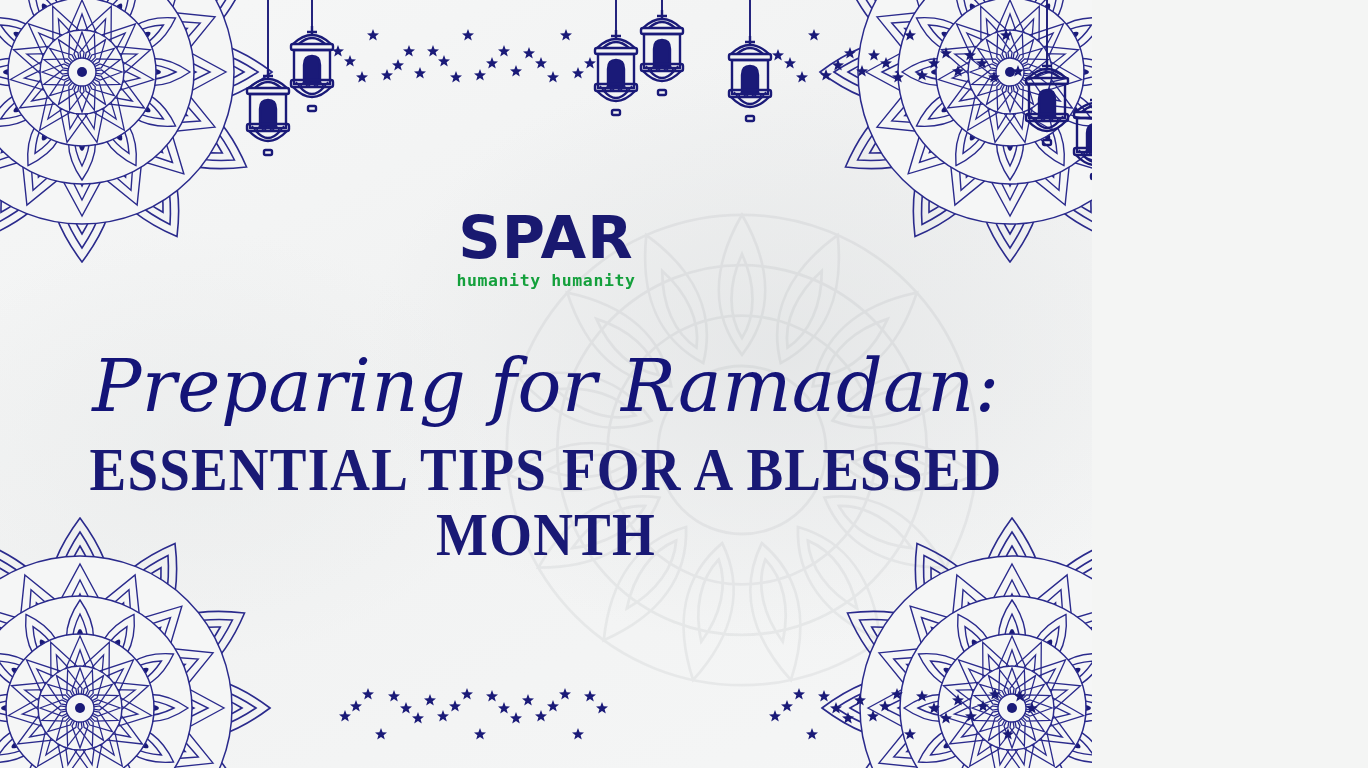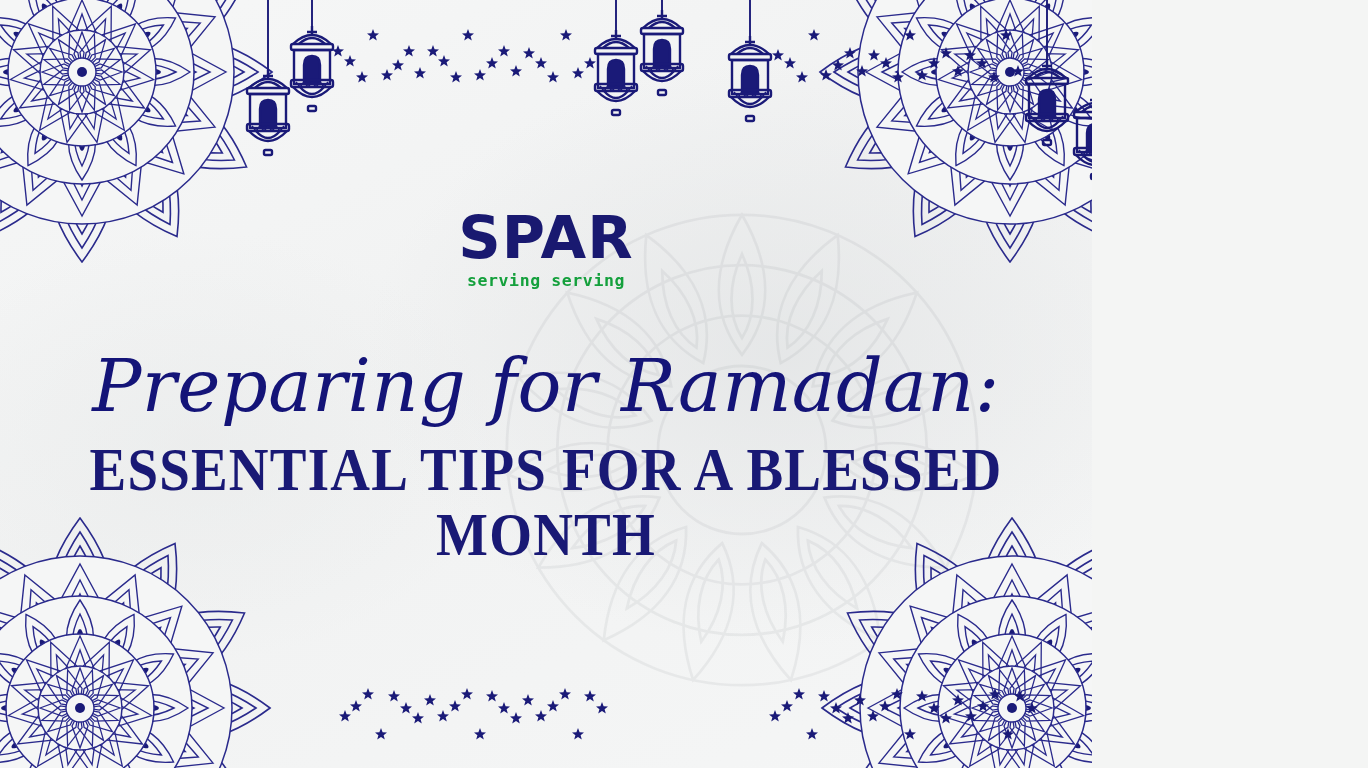--- a/index.html
+++ b/index.html
@@ -501,21 +501,21 @@
         <use href="#star-art" x="1002" y="65"></use>
         <line x1="1020" y1="105" x2="1020" y2="37" stroke="url(#string-fade-up)" stroke-width="1.3"></line>
         <use href="#star-art" x="1014" y="27"></use>
         <line x1="1032" y1="105" x2="1032" y2="49" stroke="url(#string-fade-up)" stroke-width="1.3"></line>
         <use href="#star-art" x="1026" y="39"></use>
       </g>
   </svg>
 
   <div class="logo-wrap">
     <div class="logo-mark">SPAR</div>
-    <div class="logo-tag">serving serving</div>
+    <div class="logo-tag">humanity humanity</div>
   </div>
 
   <div class="title-block">
     <div class="title-script">Preparing for Ramadan:</div>
     <div class="title-main">ESSENTIAL TIPS FOR A BLESSED MONTH</div>
   </div>
 
 </div>
 
 </body></html>

